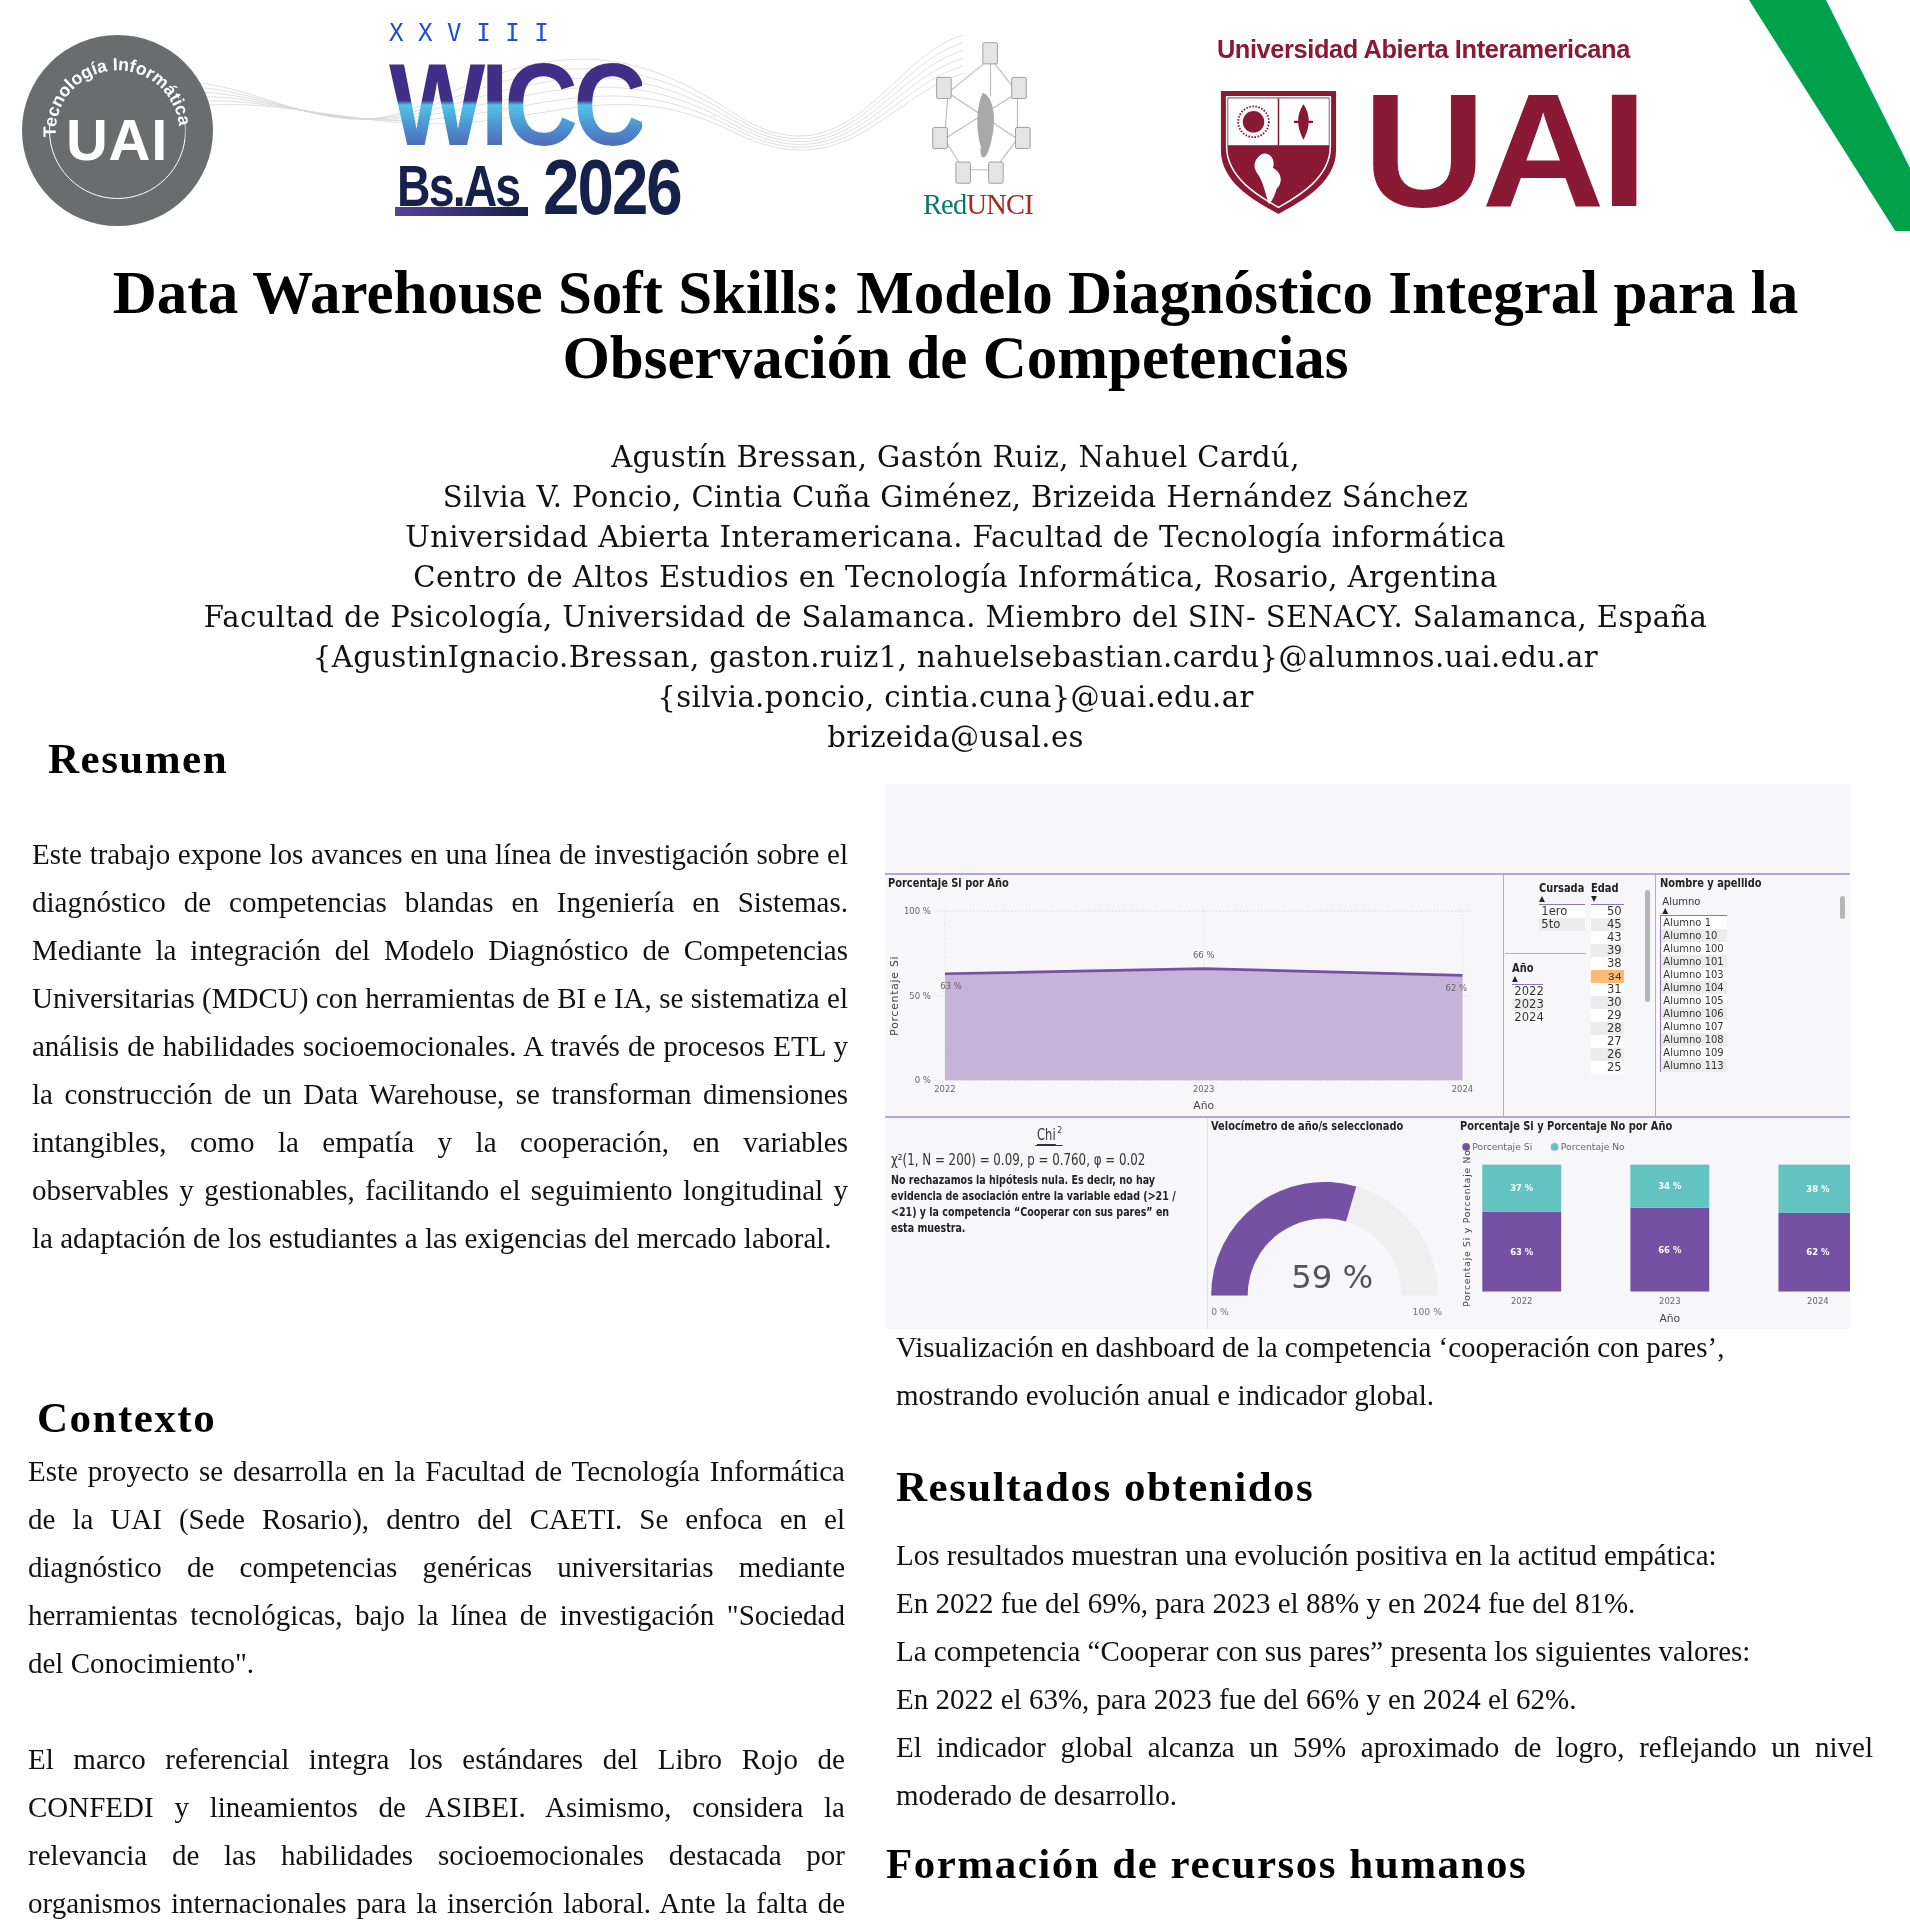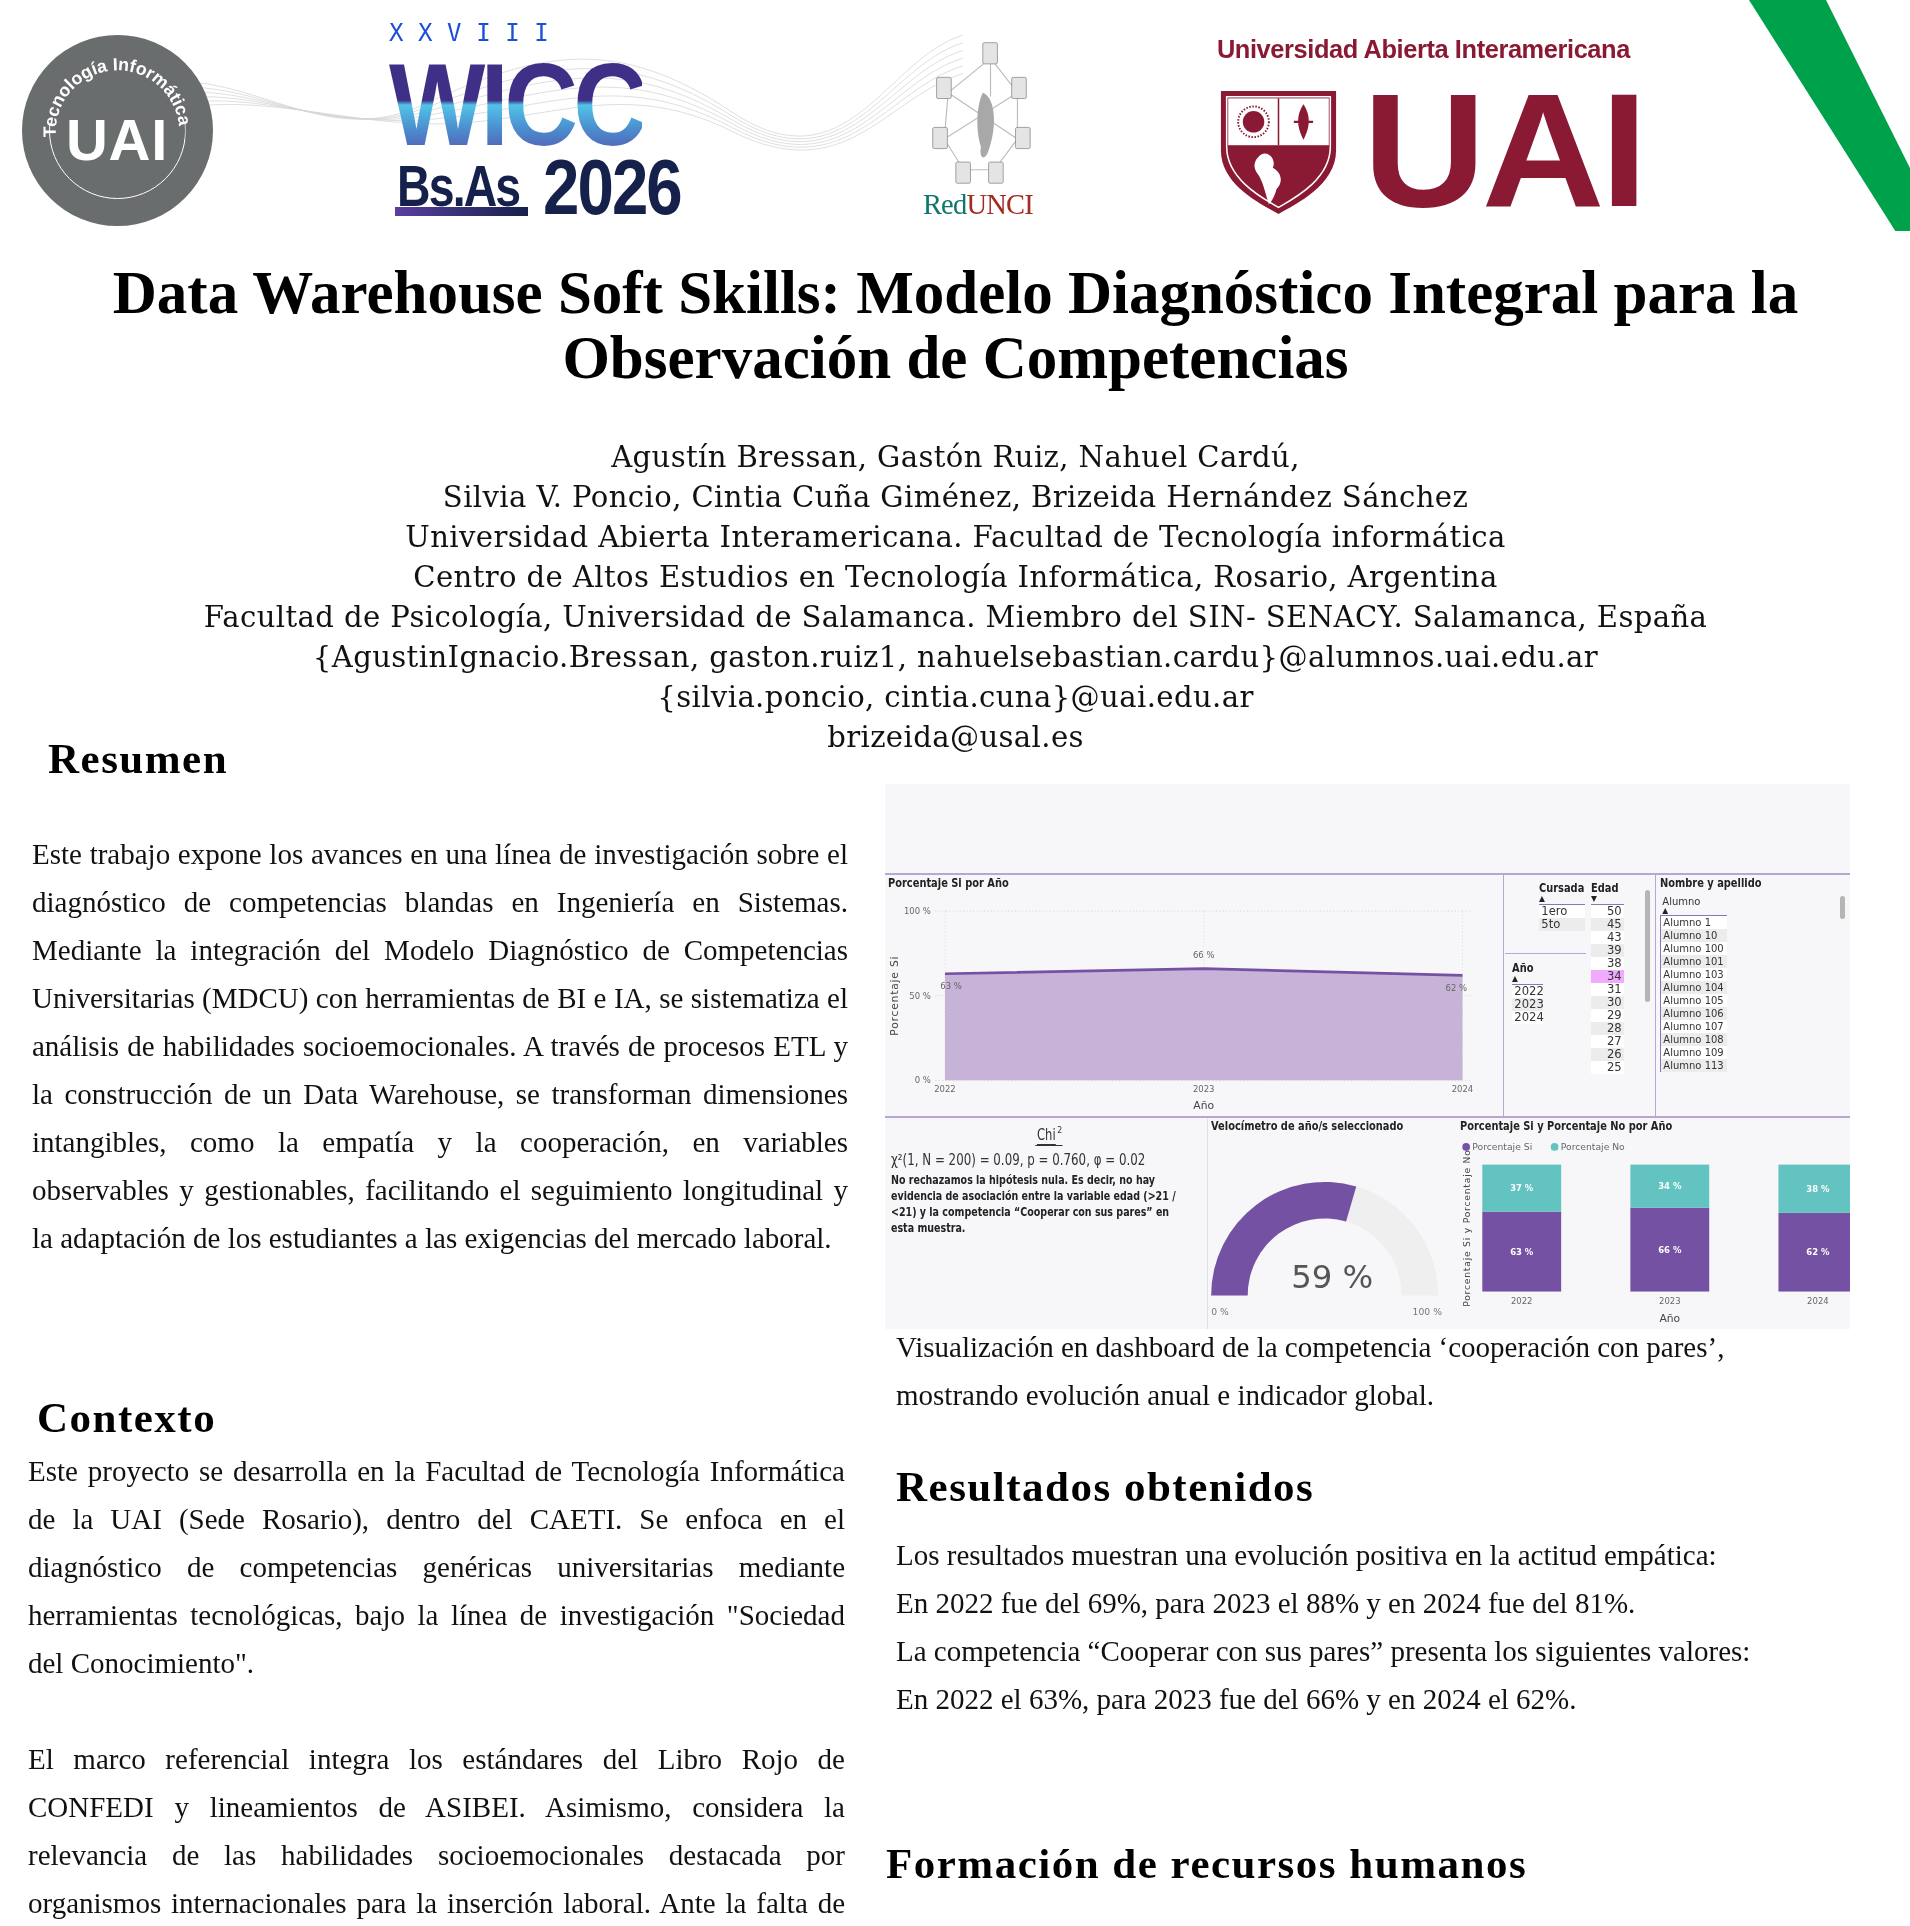--- a/index.html
+++ b/index.html
@@ -227,21 +227,21 @@
   <div class="slicer" style="left:706px; top:97px; width:33px; text-align:left;">
     <div class="hd">Edad</div>
     <div class="arrow">▼</div>
     <div class="ul"></div>
     <div id="edad-rows" style="text-align:right;">
         <div class="row w" style="background: rgb(255, 255, 255);">50</div>
         <div class="row" style="background: rgb(236, 236, 236);">45</div>
         <div class="row w" style="background: rgb(255, 255, 255);">43</div>
         <div class="row" style="background: rgb(236, 236, 236);">39</div>
         <div class="row w" style="background: rgb(255, 255, 255);">38</div>
-        <div class="row" style="background: #f0abfc;">34</div>
+        <div class="row" style="background: #fdba74; font-family: Liberation Mono, monospace;">34</div>
         <div class="row w" style="background: rgb(255, 255, 255);">31</div>
         <div class="row" style="background: rgb(236, 236, 236);">30</div>
         <div class="row w" style="background: rgb(255, 255, 255);">29</div>
         <div class="row" style="background: rgb(236, 236, 236);">28</div>
         <div class="row w" style="background: rgb(255, 255, 255);">27</div>
         <div class="row" style="background: rgb(236, 236, 236);">26</div>
         <div class="row w" style="background: rgb(255, 255, 255);">25</div>
       </div>
   </div>
   <div class="scroll" style="left:760px; top:106px; height:112px;"></div>
@@ -317,20 +317,21 @@
 </div>
 
 <p class="p left" id="caption">Visualización en dashboard de la competencia ‘cooperación con pares’, mostrando evolución anual e indicador global.</p>
 
 <h2 class="h2" id="resultados-h">Resultados obtenidos</h2>
 <div class="p" id="resultados-p">
   <div>Los resultados muestran una evolución positiva en la actitud empática:</div>
   <div>En 2022 fue del 69%, para 2023 el 88% y en 2024 fue del 81%.</div>
   <div>La competencia “Cooperar con sus pares” presenta los siguientes valores:</div>
   <div>En 2022 el 63%, para 2023 fue del 66% y en 2024 el 62%.</div>
+  <div style="text-align:justify;">El indicador global alcanza un 59% aproximado de logro, reflejando un nivel moderado de desarrollo.</div>
 </div>
 
 <h2 class="h2" id="formacion-h">Formación de recursos humanos</h2>
 <div class="rrhh">
   <div class="bullet">Directora del Proyecto:</div>
 
 </div>
 
 
 </body></html>

